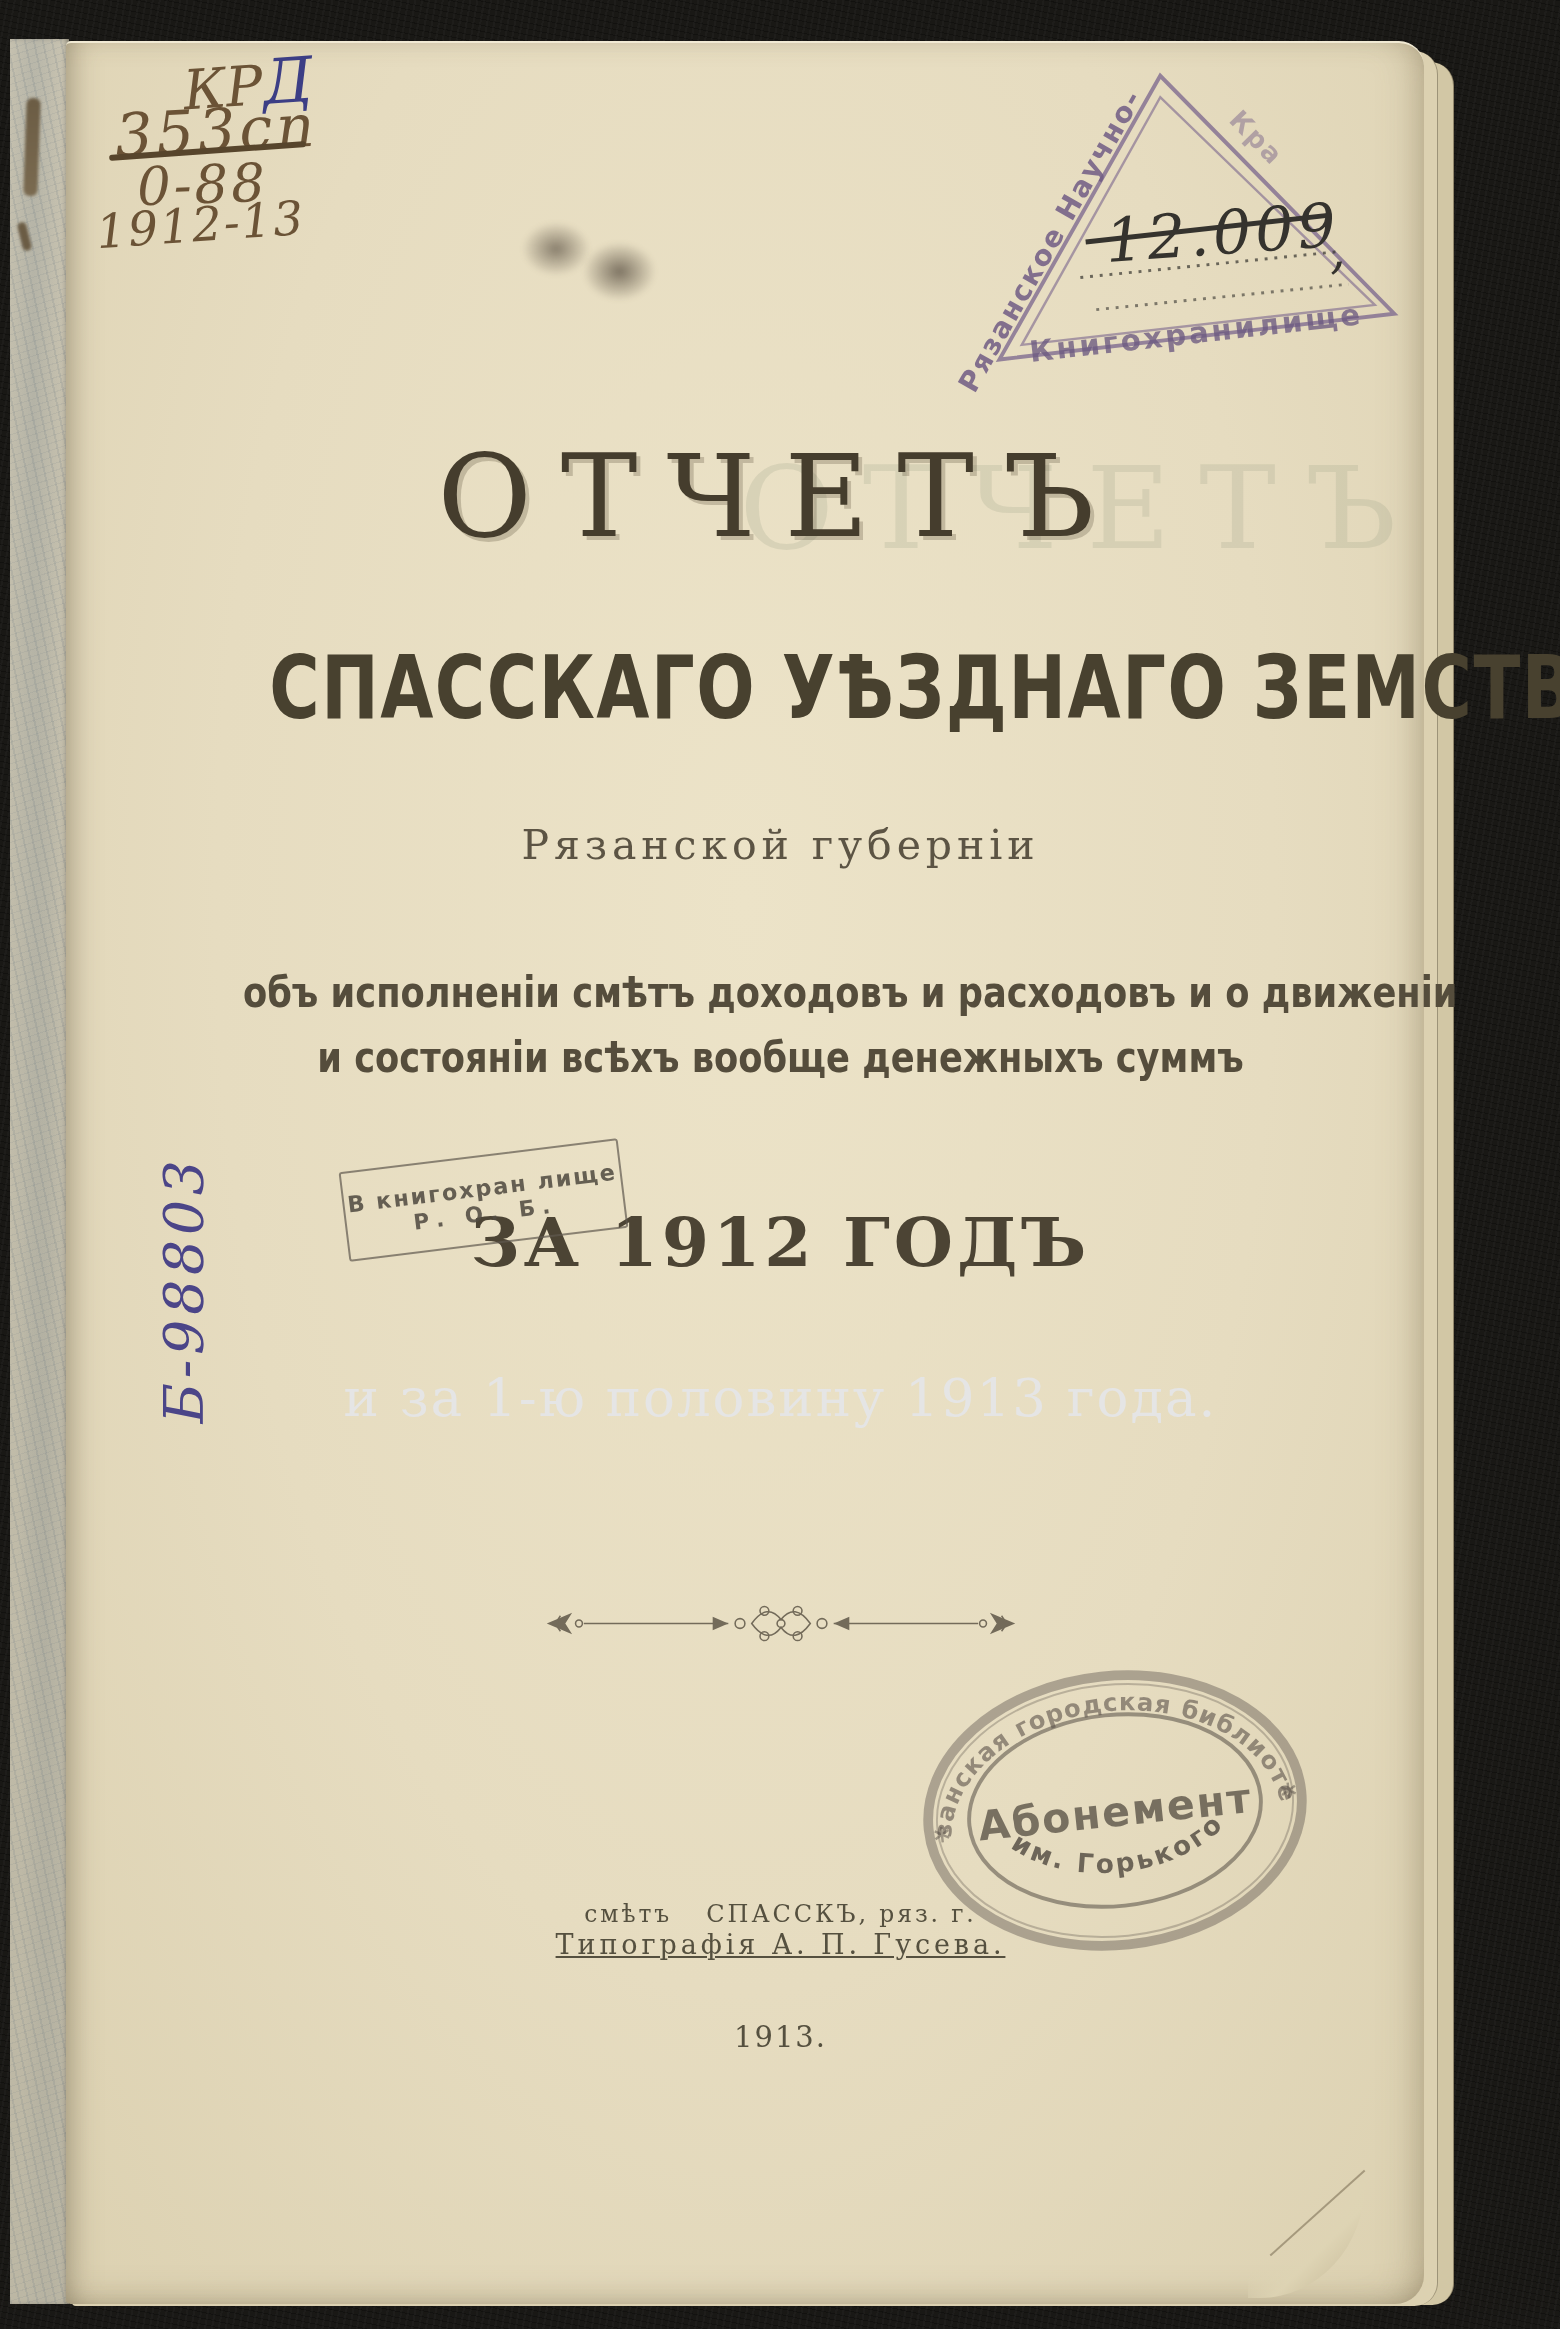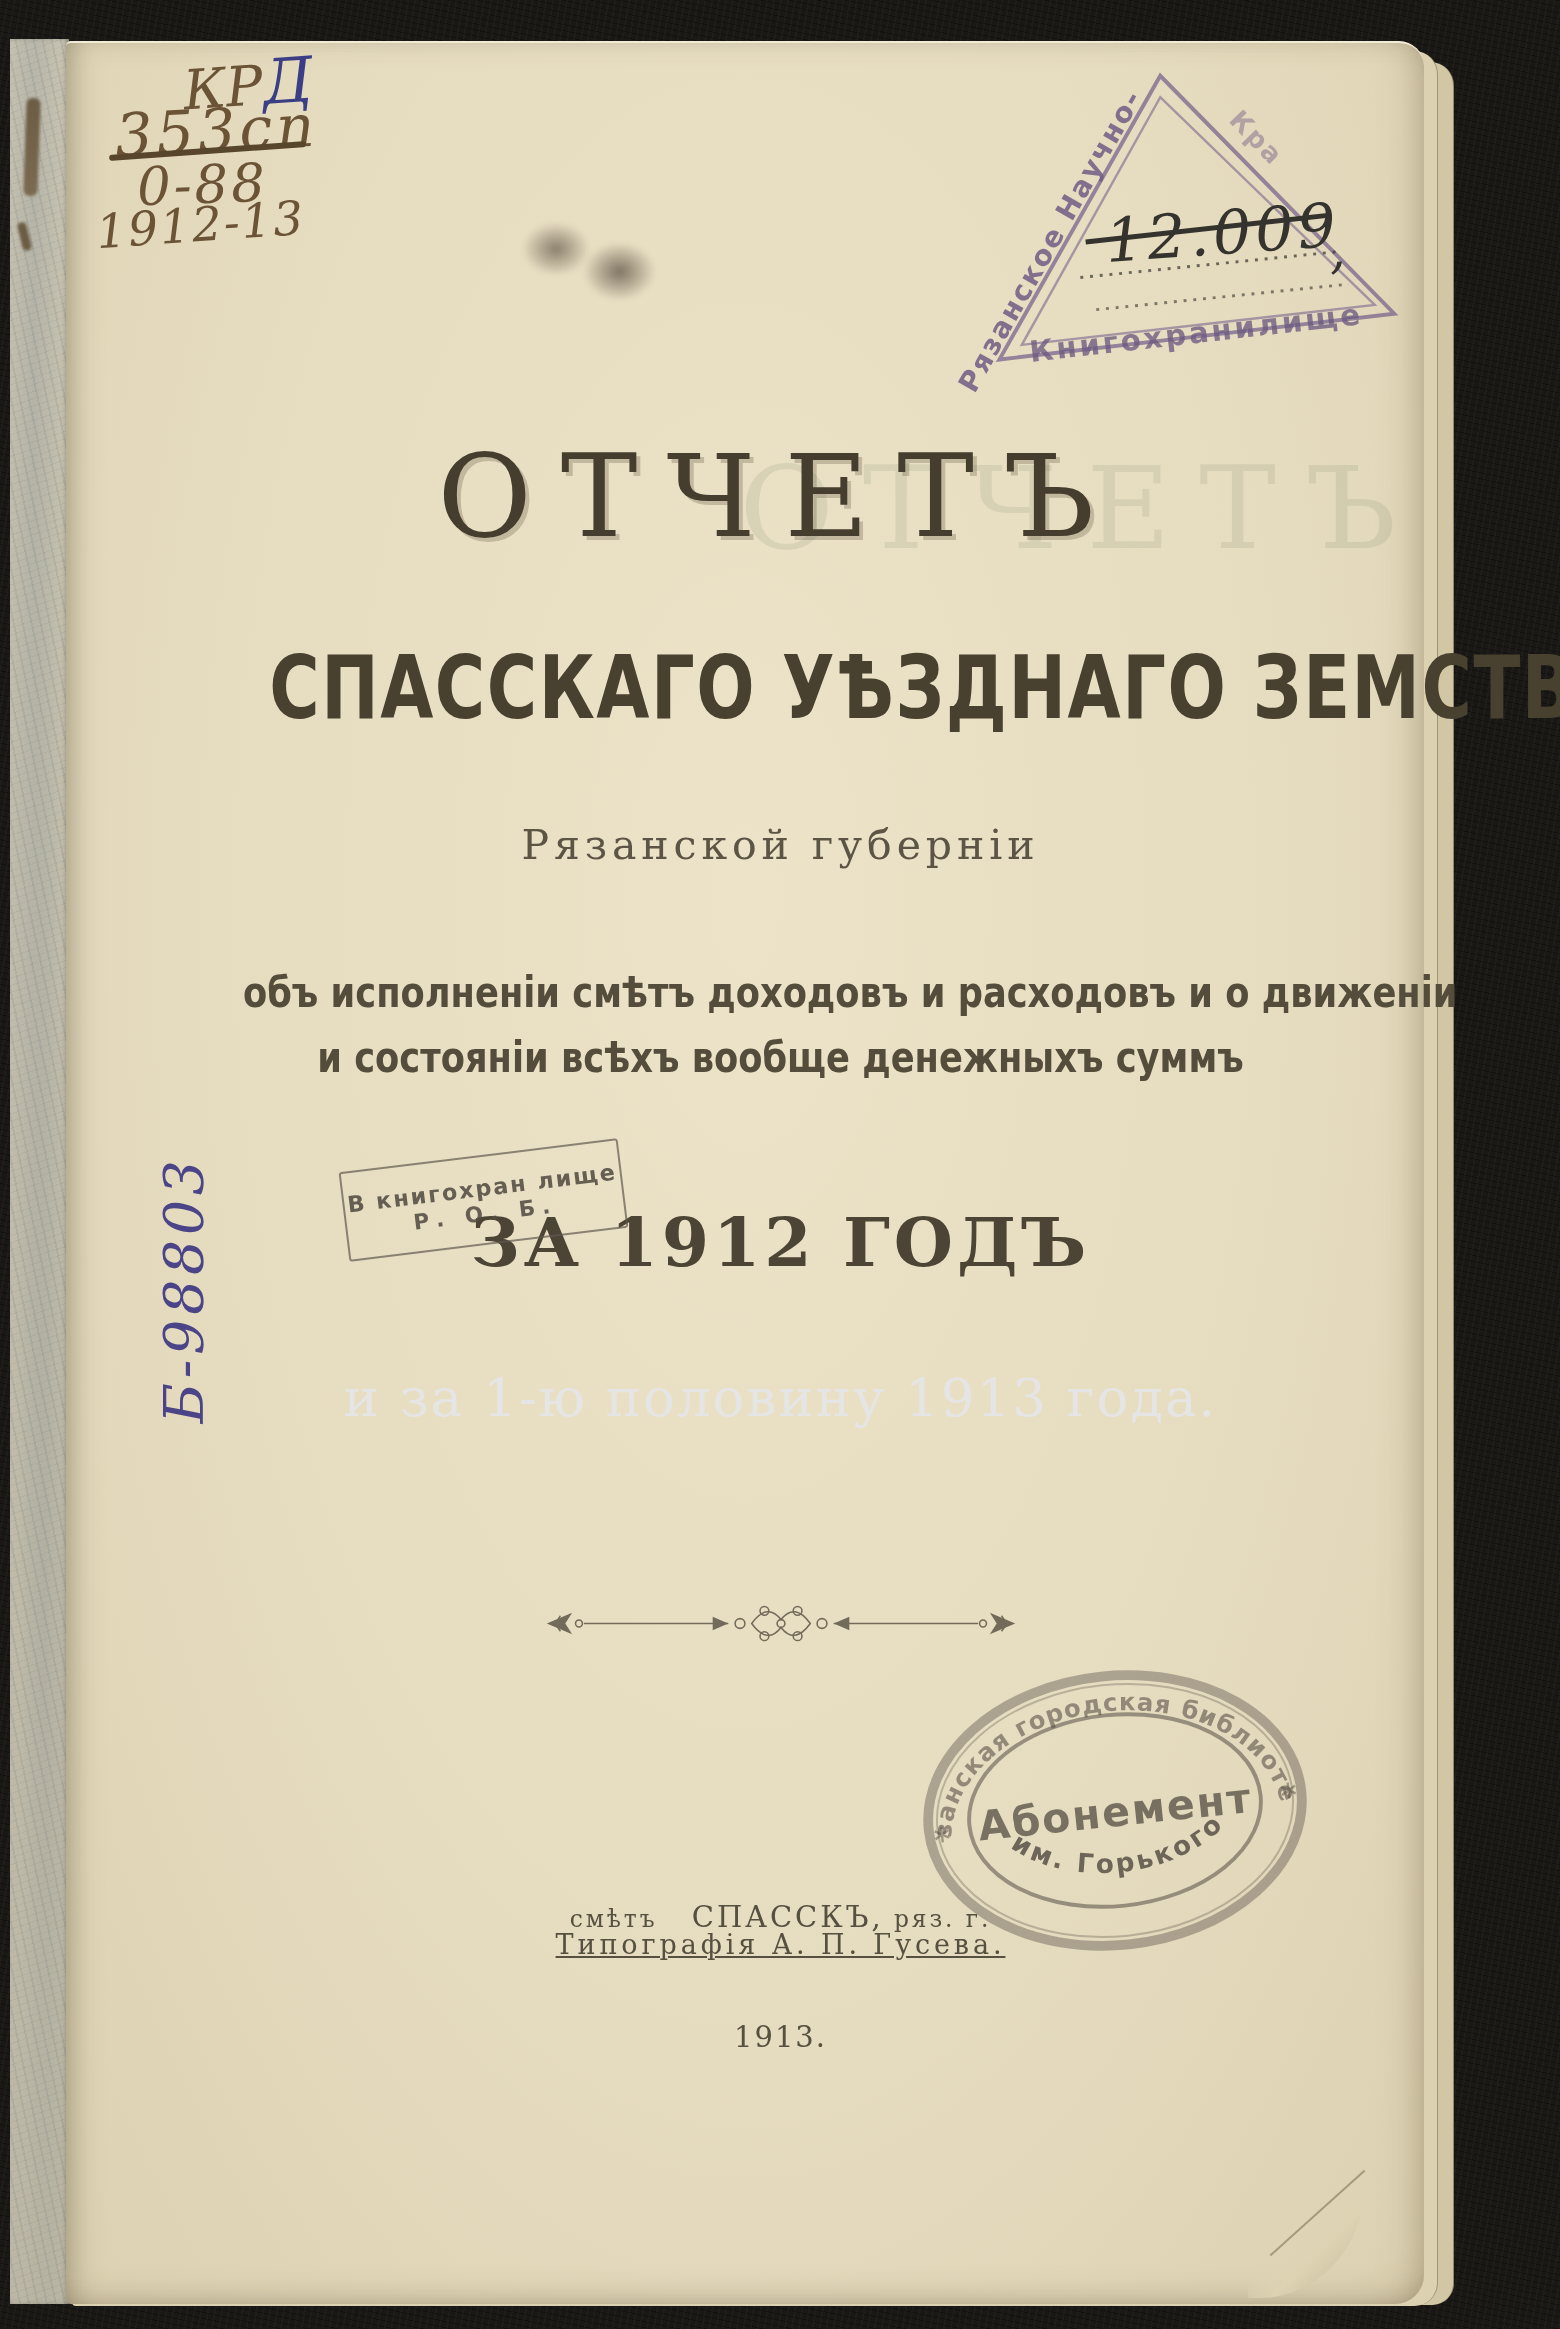--- a/index.html
+++ b/index.html
@@ -51,21 +51,21 @@
   .line{position:absolute;left:0;width:100%;text-align:center;color:#4a4232;white-space:nowrap;}
   .title-ghost{top:441px;font-size:115px;letter-spacing:29px;color:rgba(125,138,112,.16);transform:translateX(302px);}
   .title{top:429px;font-size:115px;letter-spacing:29px;color:#453d2d;text-shadow:3.9px 3.9px 0 rgba(92,82,60,.28);}
   .subtitle{top:636px;font-family:"DejaVu Sans",sans-serif;font-weight:bold;font-size:88px;letter-spacing:2px;color:#48412f;transform:scaleX(.78);}
   .region{top:821px;font-size:41px;letter-spacing:4.9px;color:#5c5444;}
   .desc{font-family:"DejaVu Sans",sans-serif;font-weight:bold;font-size:43px;color:#554d3c;transform:scaleX(.82);}
   .desc1{top:967px;} .desc2{top:1032px;}
   .yearline{top:1202px;font-size:68px;letter-spacing:3.9px;color:#4c4434;font-weight:bold;}
   .periodline{top:1367px;font-size:53px;letter-spacing:2px;color:#e5e5e5;}
   .imprint1{top:1900px;font-size:23.4px;letter-spacing:2.9px;color:#55503f;}
-  .imprint1 .city{font-size:29px;margin-left:24px;}
+  .imprint1 .city{font-size:24px;margin-left:24px;}
   .imprint2{top:1929px;font-size:27px;letter-spacing:3.9px;color:#55503f;text-decoration:underline;}
   .imprint3{top:1972px;font-size:29px;letter-spacing:2px;color:#55503f;margin-top:48px;}
 
   
   .hw{position:absolute;font-style:italic;white-space:nowrap;color:#6b5336;}
   .hw-krd{left:183px;top:47px;font-size:55px;transform:rotate(-4deg);}
   .hw-krd .blue{color:#3c3e85;font-size:62px;}
   .hw-353{left:115px;top:96px;font-size:59px;transform:rotate(-3deg);letter-spacing:3.9px;}
   .hw-line{left:109px;top:148px;width:197px;height:5.9px;background:#57452c;border-radius:2.9px;transform:rotate(-4deg);}
   .hw-088{left:137px;top:154px;font-size:53px;transform:rotate(-2deg);letter-spacing:2.9px;}

